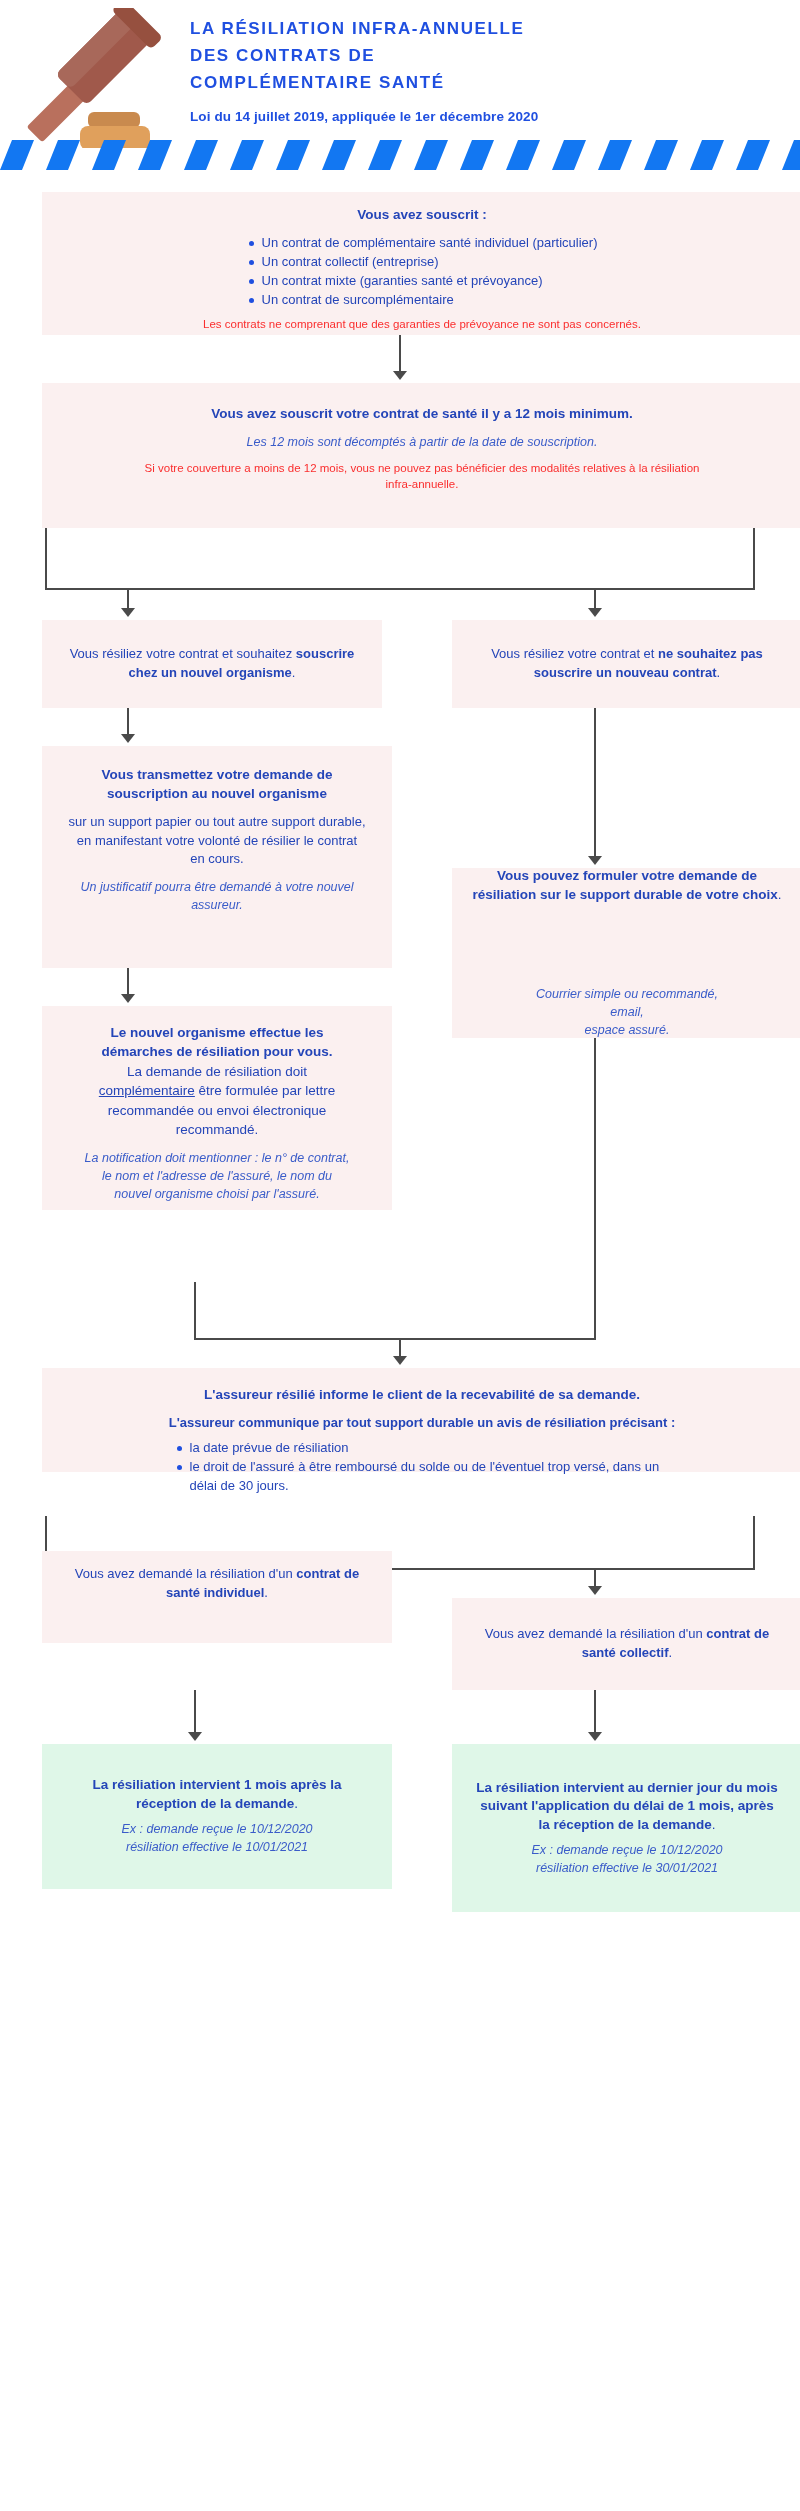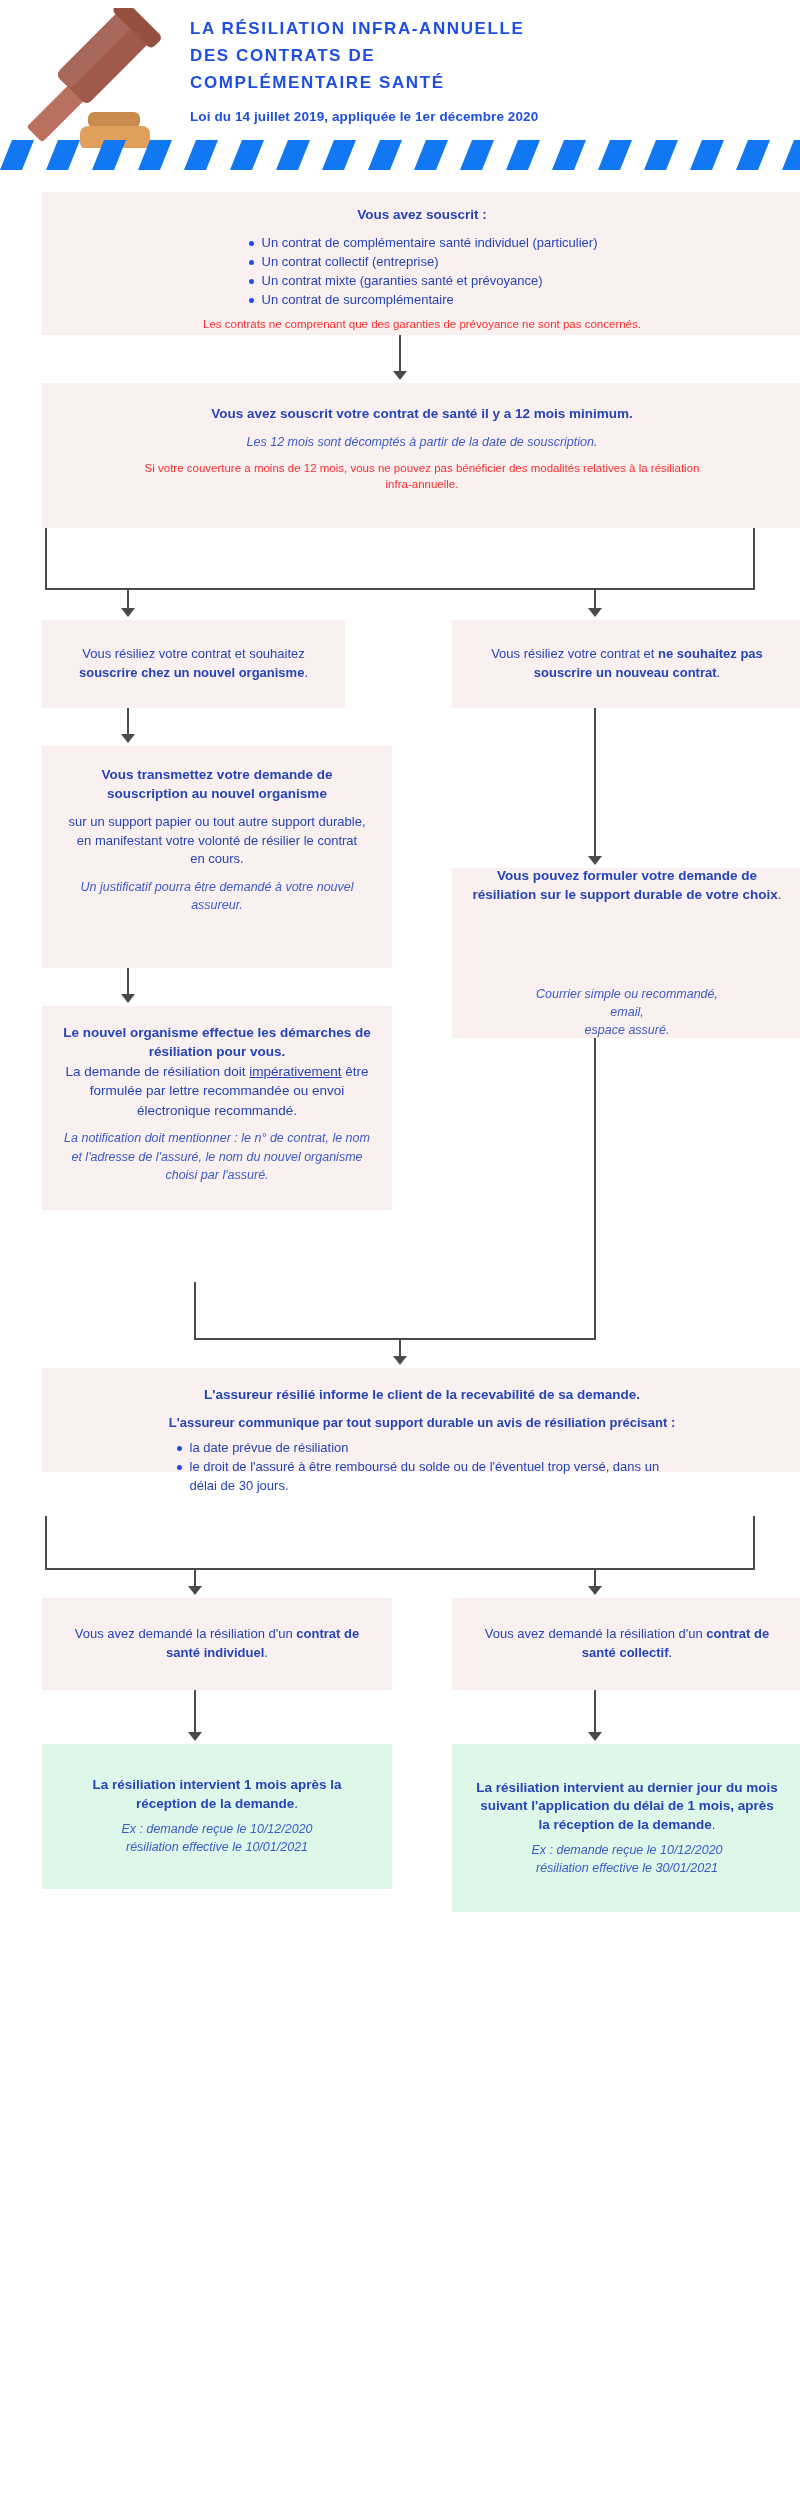--- a/index.html
+++ b/index.html
@@ -203,21 +203,21 @@
     </div>
 
     <div class="conn vline" style="left:45px;  top:358px; height:62px;"></div>
     <div class="conn vline" style="left:753px; top:358px; height:62px;"></div>
     <div class="conn hline" style="left:45px;  top:418px; width:710px;"></div>
     <div class="conn vline" style="left:127px; top:418px; height:22px;"></div>
     <div class="conn vline" style="left:594px; top:418px; height:22px;"></div>
     <div class="arrow" style="left:121px; top:438px;"></div>
     <div class="arrow" style="left:588px; top:438px;"></div>
 
-    <div class="box" style="left:20px; top:450px; width:303px; height:88px; display:flex; align-items:center; justify-content:center;">
+    <div class="box" style="left:20px; top:450px; width:340px; height:88px; display:flex; align-items:center; justify-content:center;">
       <div class="bd">
         <span>Vous résiliez votre contrat et souhaitez </span><b>souscrire chez un nouvel organisme</b><span>.</span>
       </div>
     </div>
 
     <div class="box" style="left:430px; top:450px; width:350px; height:88px; display:flex; align-items:center; justify-content:flex-end;">
       <div class="bd">
         <span>Vous résiliez votre contrat et </span><b>ne souhaitez pas souscrire un nouveau contrat</b><span>.</span>
       </div>
     </div>
@@ -244,24 +244,24 @@
       <div class="it">
         <div>Courrier simple ou recommandé,</div>
         <div>email,</div>
         <div>espace assuré.</div>
       </div>
     </div>
 
     <div class="conn vline" style="left:127px; top:798px; height:28px;"></div>
     <div class="arrow" style="left:121px; top:824px;"></div>
 
-    <div class="box" style="left:20px; top:836px; width:350px; height:204px; padding:18px 20px;">
+    <div class="box" style="left:20px; top:836px; width:350px; height:204px; padding:18px 40px;">
       <div class="hd">Le nouvel organisme effectue les démarches de résiliation pour vous.</div>
       <div class="bd" style="font-size:13.5px;">
-        <span>La demande de résiliation doit </span><u>impérativement</u><span> être formulée par lettre recommandée ou envoi électronique recommandé</span><span>.</span>
+        <span>La demande de résiliation doit </span><u>complémentaire</u><span> être formulée par lettre recommandée ou envoi électronique recommandé</span><span>.</span>
       </div>
       <div class="sp"></div>
       <div class="it">La notification doit mentionner : le n° de contrat, le nom et l'adresse de l'assuré, le nom du nouvel organisme choisi par l'assuré.</div>
     </div>
 
     <div class="conn vline" style="left:194px; top:1112px; height:58px;"></div>
     <div class="conn vline" style="left:594px; top:868px; height:302px;"></div>
     <div class="conn hline" style="left:194px; top:1168px; width:402px;"></div>
     <div class="conn vline" style="left:399px; top:1168px; height:20px;"></div>
     <div class="arrow" style="left:393px; top:1186px;"></div>
@@ -278,21 +278,21 @@
     </div>
 
     <div class="conn vline" style="left:45px;  top:1346px; height:54px;"></div>
     <div class="conn vline" style="left:753px; top:1346px; height:54px;"></div>
     <div class="conn hline" style="left:45px;  top:1398px; width:710px;"></div>
     <div class="conn vline" style="left:194px; top:1398px; height:20px;"></div>
     <div class="conn vline" style="left:594px; top:1398px; height:20px;"></div>
     <div class="arrow" style="left:188px; top:1416px;"></div>
     <div class="arrow" style="left:588px; top:1416px;"></div>
 
-    <div class="box" style="left:20px; top:1428px; width:350px; height:92px; display:flex; align-items:center; justify-content:center;">
+    <div class="box" style="left:20px; top:1381px; width:350px; height:92px; display:flex; align-items:flex-start; justify-content:center;">
       <div class="bd">
         <span>Vous avez  demandé la résiliation d'un </span><b>contrat de santé individuel</b><span>.</span>
       </div>
     </div>
 
     <div class="box" style="left:430px; top:1428px; width:350px; height:92px; display:flex; align-items:center; justify-content:center;">
       <div class="bd">
         <span>Vous avez  demandé la résiliation d'un </span><b>contrat de santé collectif</b><span>.</span>
       </div>
     </div>

